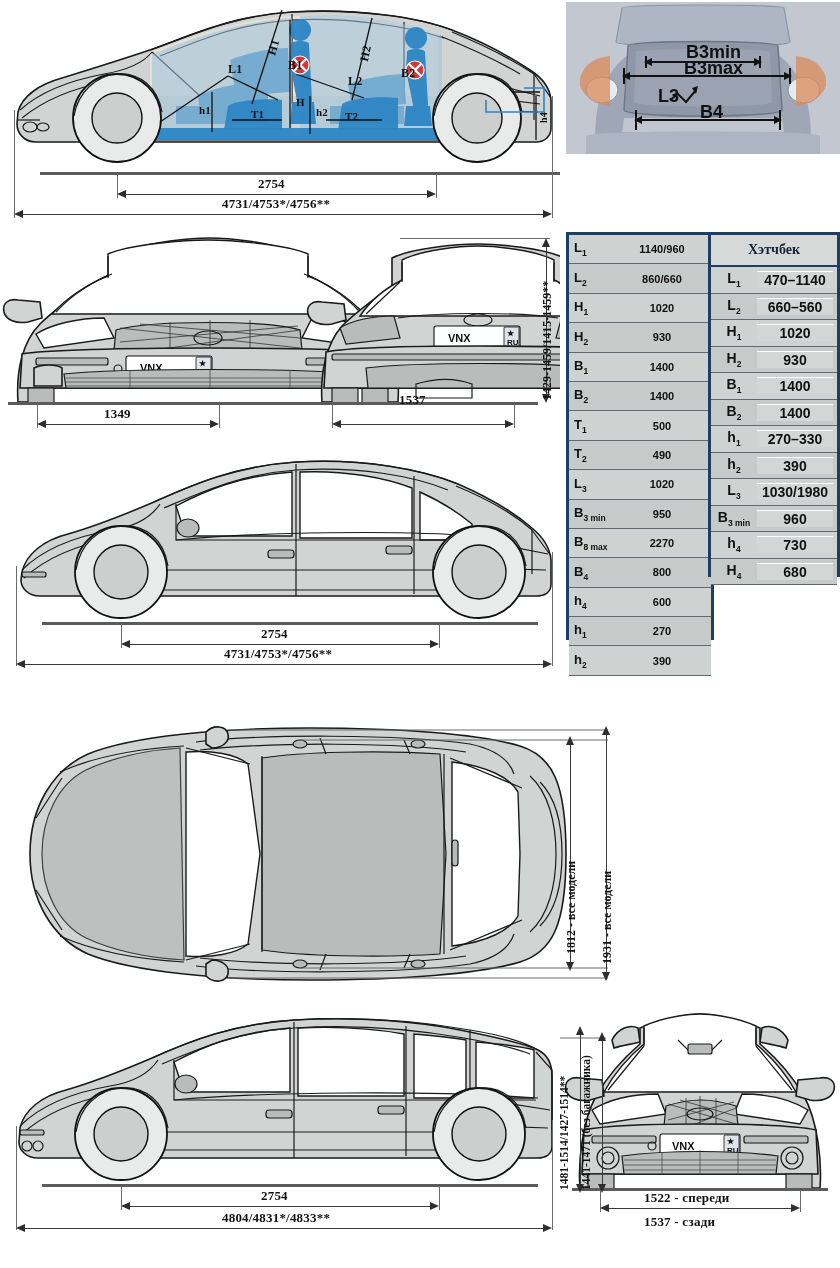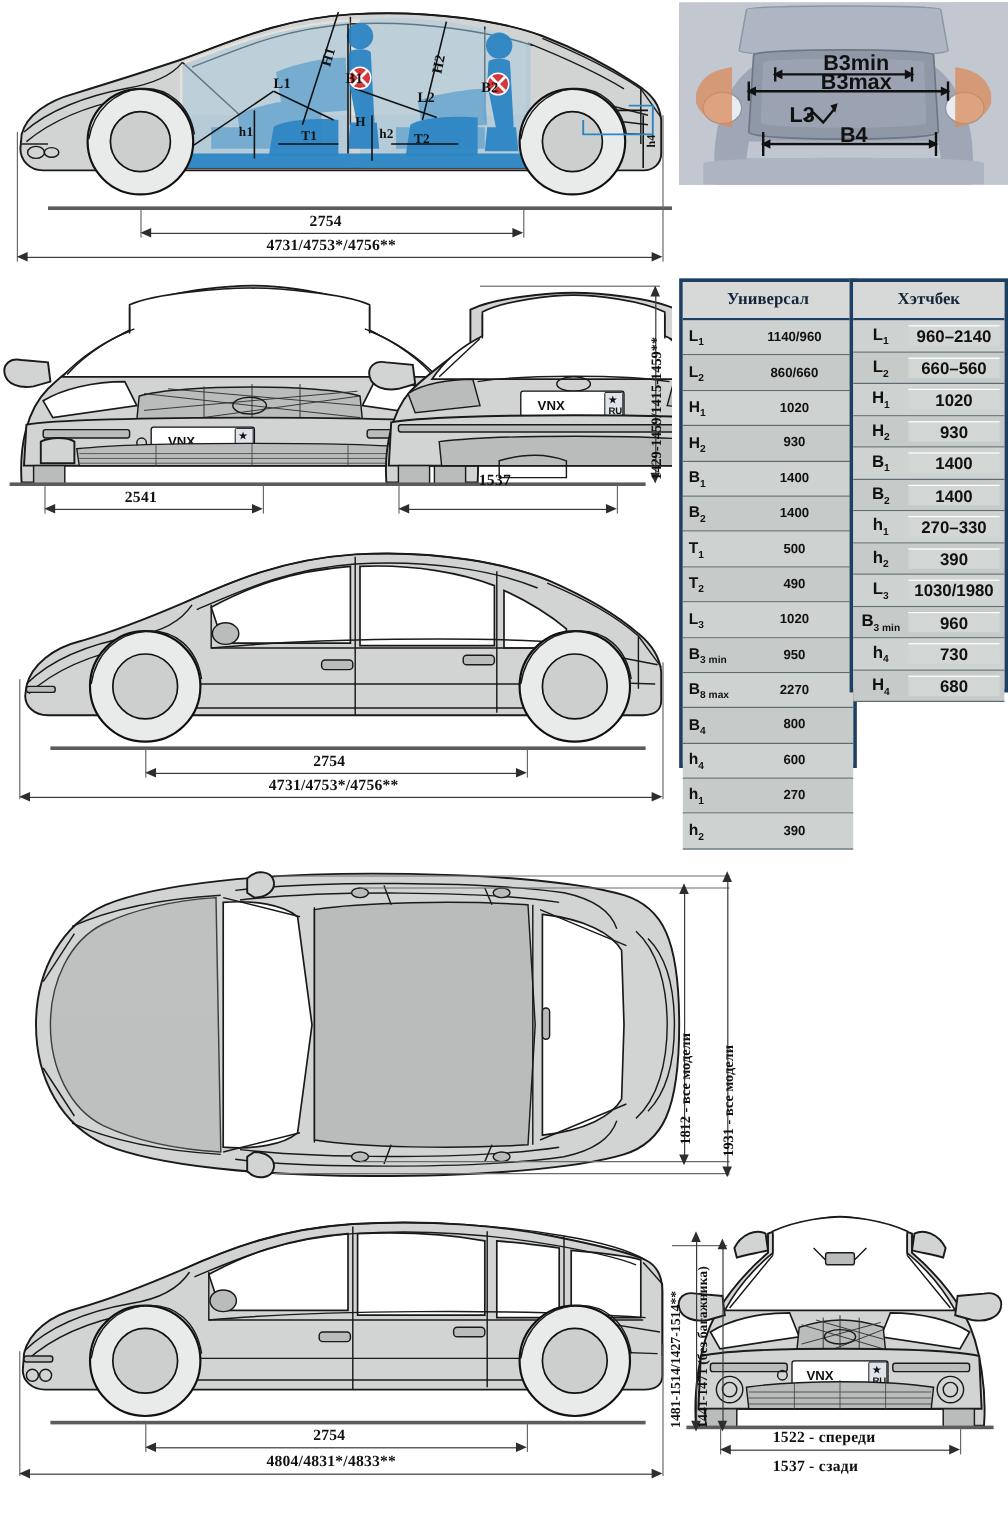--- a/index.html
+++ b/index.html
@@ -344,39 +344,38 @@
       </g>
 
       <rect x="8" y="170" width="530" height="3" fill="#5b5b5b"></rect>
     </svg>
 
     <div class="extline" style="left:37px;top:172px;height:24px;"></div>
     <div class="extline" style="left:219px;top:172px;height:24px;"></div>
     <div class="dimline" style="left:42px;top:192px;width:172px;"></div>
     <div class="arrowL" style="left:37px;top:188px;"></div>
     <div class="arrowR" style="left:210px;top:188px;"></div>
-    <span class="dimtext" style="left:104px;top:174px;">2541</span>
+    <span class="dimtext" style="left:104px;top:174px;">1349</span>
 
     <div class="extline" style="left:332px;top:172px;height:24px;"></div>
     <div class="extline" style="left:514px;top:172px;height:24px;"></div>
     <div class="dimline" style="left:337px;top:192px;width:172px;"></div>
     <div class="arrowL" style="left:332px;top:188px;"></div>
     <div class="arrowR" style="left:505px;top:188px;"></div>
     <span class="dimtext" style="left:399px;top:160px;">1537</span>
 
     <div class="dimline h" style="left:400px;top:6px;width:150px;background:#6a6a6a;"></div>
     <div class="dimline v" style="left:546px;top:12px;width:1px;height:156px;"></div>
     <div class="arrowU" style="left:542px;top:6px;"></div>
     <div class="arrowD" style="left:542px;top:162px;"></div>
     <span class="vtext" style="left:540px;top:168px;font-size:12px;">1429-1459/1415-1459**</span>
   </div>
 
   <div class="spec-wrap">
     <div class="tbl-univ">
-      <div class="thead">Универсал</div>
       <div id="univ-rows">
           <div class="trow">
             <div class="tsym">L<sub>1</sub></div>
             <div class="tval">1140/960</div>
           </div>
           <div class="trow">
             <div class="tsym">L<sub>2</sub></div>
             <div class="tval">860/660</div>
           </div>
           <div class="trow">
@@ -431,21 +430,21 @@
             <div class="tsym">h<sub>2</sub></div>
             <div class="tval">390</div>
           </div>
         </div>
     </div>
     <div class="tbl-hatch">
       <div class="thead">Хэтчбек</div>
       <div id="hatch-rows">
           <div class="trow">
             <div class="tsym">L<sub>1</sub></div>
-            <div class="tval">960–2140</div>
+            <div class="tval">470–1140</div>
           </div>
           <div class="trow">
             <div class="tsym">L<sub>2</sub></div>
             <div class="tval">660–560</div>
           </div>
           <div class="trow">
             <div class="tsym">H<sub>1</sub></div>
             <div class="tval">1020</div>
           </div>
           <div class="trow">

